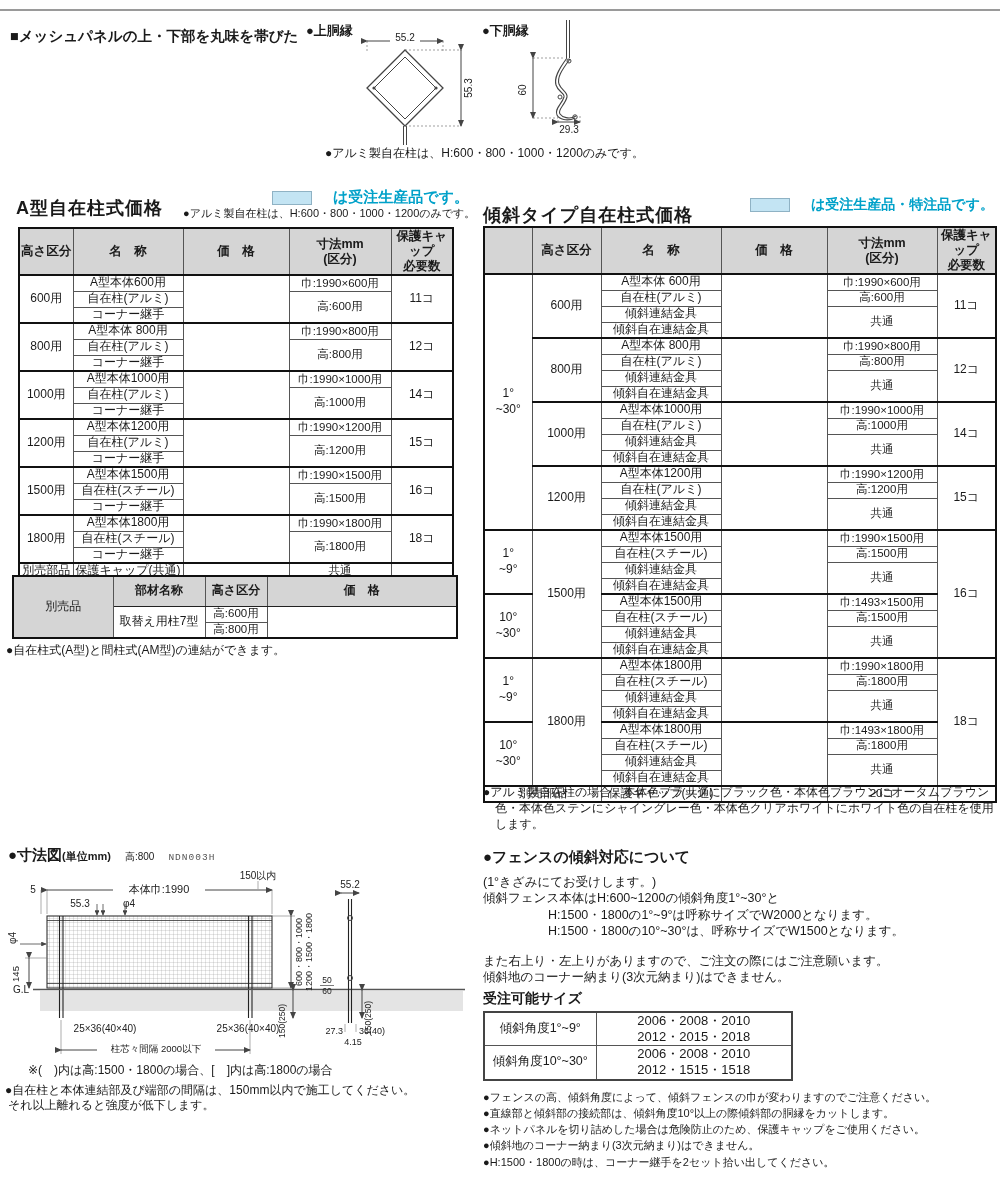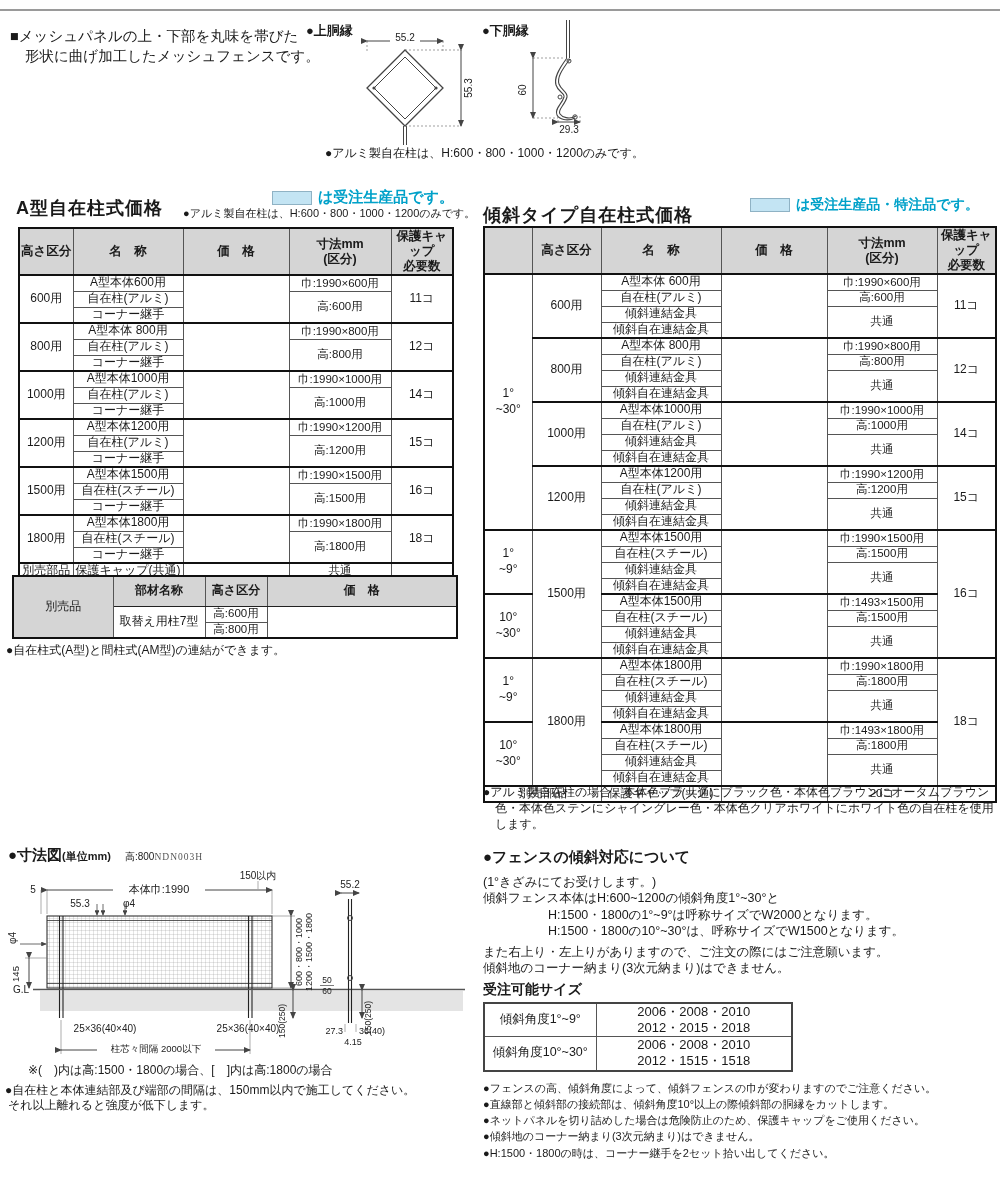--- a/index.html
+++ b/index.html
@@ -1,25 +1,25 @@
 <!DOCTYPE html>
 <html><head>
 <meta charset="utf-8">
 <style>
   *{margin:0;padding:0;box-sizing:border-box}
   html,body{width:1000px;height:1192px;background:#fff;position:relative;
     font-family:"Liberation Sans","DejaVu Sans",sans-serif;color:#1a1a1a;overflow:hidden}
   .abs{position:absolute}
   .toprule{position:absolute;left:0;top:9px;width:1000px;height:2px;background:#9a9a9a}
-  .intro{position:absolute;left:10px;top:26px;font-size:14.5px;font-weight:400;line-height:1.4}
+  .intro{position:absolute;left:10px;top:26px;font-size:14.5px;font-weight:700;line-height:1.4}
   .intro .l2{padding-left:15px}
   .figlabel{font-size:13px;font-weight:700}
   .smallnote{font-size:12px}
   .sec-title{font-size:18px;font-weight:700;letter-spacing:1px}
-  .legend{position:absolute;display:flex;align-items:center;gap:6px}
+  .legend{position:absolute;display:flex;align-items:center;gap:21px}
   .legend .box{width:40px;height:14px;background:#c3e4f3;border:1px solid #8fb2c4}
   .legend .txt{font-size:15px;font-weight:700;color:#00a1c9}
   .tiny-note{font-size:11px}
   
   .tbl{border-collapse:collapse;table-layout:fixed;border:2px solid #111;background:#fff}
   .tbl td{border:1px solid #555;font-size:12px;text-align:center;vertical-align:middle;
     padding:0 1px;height:16px;line-height:1.15;overflow:hidden;white-space:nowrap}
   .tbl tr.hd td{background:#d5d5d5;height:36px;font-weight:700;border-bottom:2px solid #111;font-size:12.5px;white-space:normal}
   .tbl tr.bt td{border-top:2px solid #111}
   .tbl td.dims{font-size:11.5px}
@@ -30,32 +30,31 @@
   .ordtbl td{border:1px solid #555;height:32px;text-align:center;vertical-align:middle;font-size:12.5px;line-height:1.25}
   .ordtbl td.val{font-size:13px}
   
   .sline{font-size:12.5px;line-height:1.3}
   .hl{color:#00a1c9;background:#cfe9f5}
   .bullets div{font-size:11px;line-height:16.3px;white-space:nowrap}
   .bullets .indent{padding-left:13px}
   .fig-title{font-size:15px;font-weight:700}
   .fig-title .unit{font-size:11px}
   .fig-title .h8{font-size:10px;font-weight:400;margin-left:14px}
-  .fig-title .code{font-size:9.5px;font-weight:400;color:#555;letter-spacing:1px;font-family:Liberation Serif, serif}
+  .fig-title .code{font-size:9.5px;font-weight:400;color:#555;letter-spacing:1px;margin-left:14px;font-family:Liberation Mono, monospace}
   svg text{font-family:"Liberation Sans","DejaVu Sans",sans-serif;fill:#222}
   .hang{text-indent:-12px;padding-left:12px}
 </style>
 </head>
 <body>
 
 <div class="toprule"></div>
 
 <div class="intro">
   <div>■メッシュパネルの上・下部を丸味を帯びた</div>
-  <div class="l2">形状に曲げ加工したメッシュフェンスです。</div>
 </div>
 
 <div class="abs figlabel" style="left:306px;top:22px">●上胴縁</div>
 <svg class="abs" style="left:330px;top:28px" width="150" height="118" viewBox="0 0 150 118">
   <defs>
       <marker id="m2" markerWidth="7" markerHeight="6" refX="6" refY="3" orient="auto">
         <path d="M0,0L7,3L0,6z" fill="#444"></path>
       </marker>
     </defs>
   <line x1="37" y1="13" x2="113" y2="13" stroke="#444" stroke-width="1" marker-start="url(#m2)" marker-end="url(#m2)"></line>
@@ -516,21 +515,21 @@
 <div class="abs smallnote" style="left:28px;top:1062px">※(　)内は高:1500・1800の場合、[　]内は高:1800の場合</div>
 <div class="abs smallnote" style="left:5px;top:1082px">●自在柱と本体連結部及び端部の間隔は、150mm以内で施工してください。</div>
 <div class="abs smallnote" style="left:8px;top:1097px">それ以上離れると強度が低下します。</div>
 
 <div class="abs" style="left:483px;top:848px;width:515px">
   <div style="font-size:15px;font-weight:700;margin-bottom:7px">●フェンスの傾斜対応について</div>
   <div class="sline">(1°きざみにてお受けします。)</div>
   <div class="sline"><span>傾斜フェンス本体は</span><span>H:600~1200の傾斜角度1°~30°と</span></div>
   <div class="sline" style="padding-left:65px">H:1500・1800の1°~9°は呼称サイズでW2000となります。</div>
   <div class="sline" style="padding-left:65px">H:1500・1800の10°~30°は、呼称サイズでW1500となります。</div>
-  <div class="sline" style="margin-top:5px">また右上り・左上りがありますので、ご注文の際にはご注意願います。</div>
+  <div class="sline" style="margin-top:14px">また右上り・左上りがありますので、ご注文の際にはご注意願います。</div>
   <div class="sline">傾斜地のコーナー納まり(3次元納まり)はできません。</div>
   <div style="font-size:14px;font-weight:700;margin-top:4px;margin-bottom:3px">受注可能サイズ</div>
   <table class="ordtbl" style="width:308px">
     <colgroup>
         <col style="width:112px">
         <col style="width:196px">
       </colgroup>
     <tbody>
         <tr>
           <td>傾斜角度1°~9°</td>

